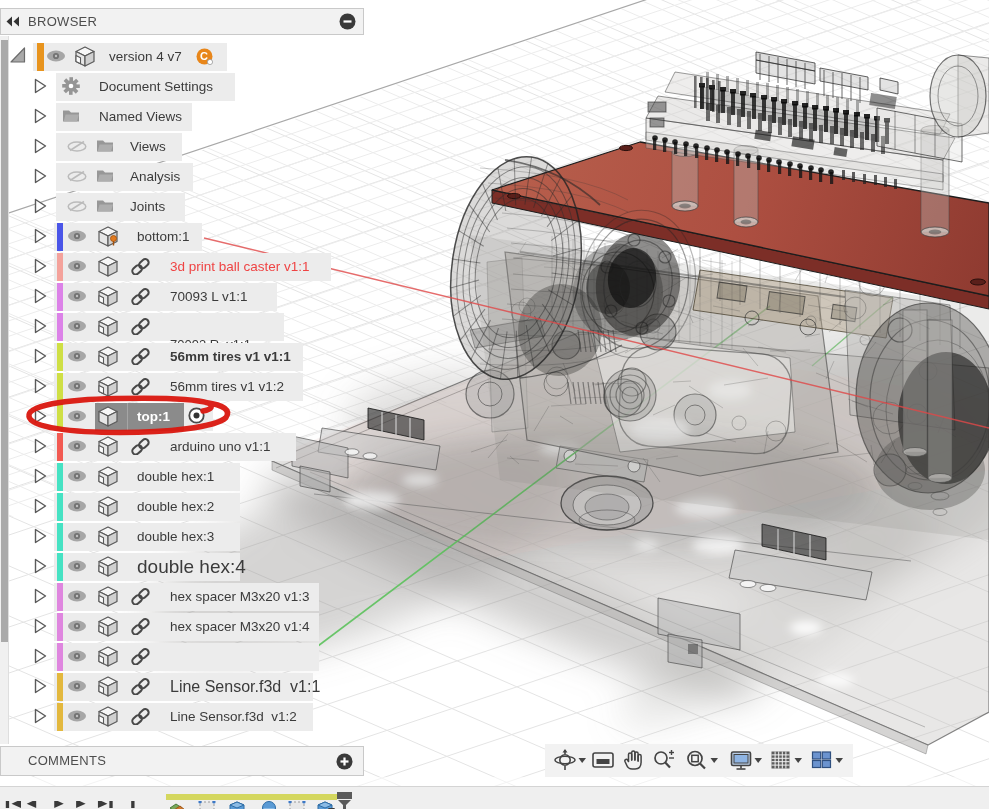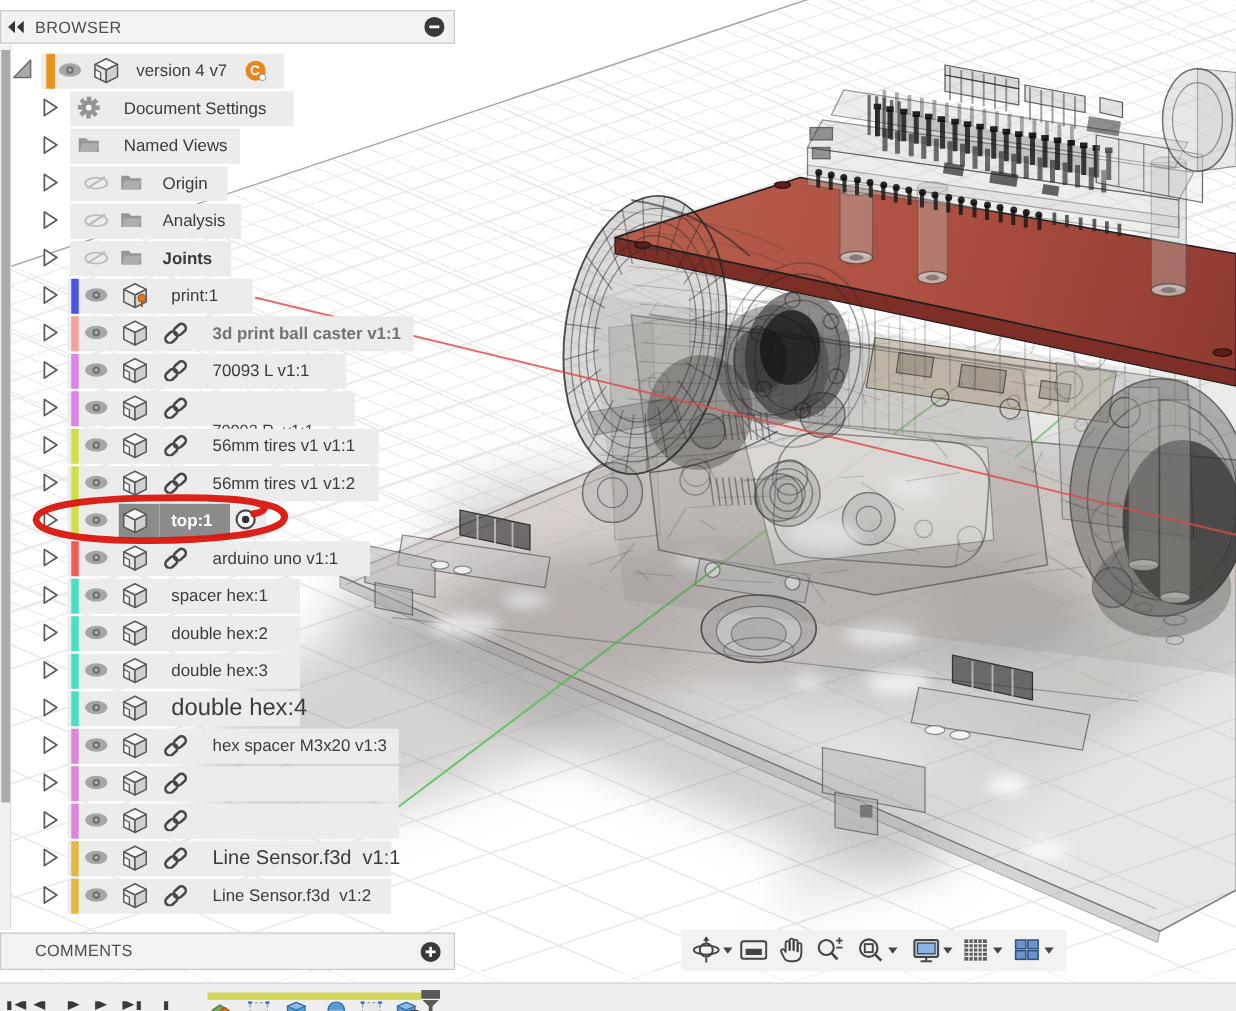--- a/index.html
+++ b/index.html
@@ -723,21 +723,21 @@
       <polygon points="1.5,1.5 1.5,14.5 11.5,8" fill="#fdfdfd" stroke="#5a5a5a" stroke-width="1.4" stroke-linejoin="round"></polygon>
     </svg>
 <svg style="position:absolute;left:67px;top:140px" width="20" height="13" viewBox="0 0 20 13">
       <ellipse cx="10" cy="6.5" rx="8.8" ry="4.4" fill="none" stroke="#bbbbbb" stroke-width="1.5"></ellipse>
       <line x1="3" y1="10.5" x2="17" y2="1.5" stroke="#bbbbbb" stroke-width="1.6"></line>
     </svg>
 <svg style="position:absolute;left:96px;top:137px" width="18" height="18" viewBox="0 0 18 18">
       <path d="M1,3.5 L7,3.5 L9,5.5 L17,5.5 L17,14.5 L1,14.5 Z" fill="#979797"></path>
       <path d="M1.6,14.5 L3.6,7.5 L17,7.5 L15,14.5 Z" fill="#aeaeae"></path>
     </svg>
-<div style="position:absolute;left:130px;top:133px;height:28px;line-height:28px;font-size:13.5px;color:#3b3b3b;font-weight:normal;white-space:nowrap">Origin</div>
+<div style="position:absolute;left:130px;top:133px;height:28px;line-height:28px;font-size:13.5px;color:#3b3b3b;font-weight:normal;white-space:nowrap">Views</div>
 <div style="position:absolute;left:56px;top:163px;width:137px;height:28px;background:#ececec"></div>
 <svg style="position:absolute;left:34px;top:168px" width="14" height="16" viewBox="0 0 14 16">
       <polygon points="1.5,1.5 1.5,14.5 11.5,8" fill="#fdfdfd" stroke="#5a5a5a" stroke-width="1.4" stroke-linejoin="round"></polygon>
     </svg>
 <svg style="position:absolute;left:67px;top:170px" width="20" height="13" viewBox="0 0 20 13">
       <ellipse cx="10" cy="6.5" rx="8.8" ry="4.4" fill="none" stroke="#bbbbbb" stroke-width="1.5"></ellipse>
       <line x1="3" y1="10.5" x2="17" y2="1.5" stroke="#bbbbbb" stroke-width="1.6"></line>
     </svg>
 <svg style="position:absolute;left:96px;top:167px" width="18" height="18" viewBox="0 0 18 18">
       <path d="M1,3.5 L7,3.5 L9,5.5 L17,5.5 L17,14.5 L1,14.5 Z" fill="#979797"></path>
@@ -749,39 +749,39 @@
       <polygon points="1.5,1.5 1.5,14.5 11.5,8" fill="#fdfdfd" stroke="#5a5a5a" stroke-width="1.4" stroke-linejoin="round"></polygon>
     </svg>
 <svg style="position:absolute;left:67px;top:200px" width="20" height="13" viewBox="0 0 20 13">
       <ellipse cx="10" cy="6.5" rx="8.8" ry="4.4" fill="none" stroke="#bbbbbb" stroke-width="1.5"></ellipse>
       <line x1="3" y1="10.5" x2="17" y2="1.5" stroke="#bbbbbb" stroke-width="1.6"></line>
     </svg>
 <svg style="position:absolute;left:96px;top:197px" width="18" height="18" viewBox="0 0 18 18">
       <path d="M1,3.5 L7,3.5 L9,5.5 L17,5.5 L17,14.5 L1,14.5 Z" fill="#979797"></path>
       <path d="M1.6,14.5 L3.6,7.5 L17,7.5 L15,14.5 Z" fill="#aeaeae"></path>
     </svg>
-<div style="position:absolute;left:130px;top:193px;height:28px;line-height:28px;font-size:13.5px;color:#3b3b3b;font-weight:bold;white-space:nowrap">Joints</div>
+<div style="position:absolute;left:130px;top:193px;height:28px;line-height:28px;font-size:13.5px;color:#3b3b3b;font-weight:normal;white-space:nowrap">Joints</div>
 <div style="position:absolute;left:54px;top:223px;width:148px;height:28px;background:#ececec"></div>
 <div style="position:absolute;left:57px;top:223px;width:6px;height:28px;background:#4a55e8"></div>
 <svg style="position:absolute;left:34px;top:228px" width="14" height="16" viewBox="0 0 14 16">
       <polygon points="1.5,1.5 1.5,14.5 11.5,8" fill="#fdfdfd" stroke="#5a5a5a" stroke-width="1.4" stroke-linejoin="round"></polygon>
     </svg>
 <svg style="position:absolute;left:67px;top:230px" width="20" height="12" viewBox="0 0 20 12">
       <ellipse cx="10" cy="6" rx="9" ry="5.4" fill="#a6a6a6"></ellipse>
       <circle cx="10" cy="6" r="3.1" fill="#737373"></circle>
       <circle cx="10" cy="6" r="1.2" fill="#bfbfbf"></circle>
     </svg>
 <svg style="position:absolute;left:97px;top:226px" width="22" height="21" viewBox="0 0 22 21">
       <polygon points="11,1 20,5.5 11,10 2,5.5" fill="#f7f7f7" stroke="#5a5a5a" stroke-width="1.2" stroke-linejoin="round"></polygon>
       <polygon points="2,5.5 11,10 11,20 2,15.5" fill="#e6e6e6" stroke="#5a5a5a" stroke-width="1.2" stroke-linejoin="round"></polygon>
       <polygon points="11,10 20,5.5 20,15.5 11,20" fill="#d0d0d0" stroke="#5a5a5a" stroke-width="1.2" stroke-linejoin="round"></polygon>
       <circle cx="16.5" cy="12.5" r="3" fill="#e07a20" stroke="#a0500d" stroke-width="0.8"></circle>
       <line x1="16.5" y1="15" x2="16.5" y2="19.5" stroke="#a0500d" stroke-width="1.4"></line>
     </svg>
-<div style="position:absolute;left:137px;top:223px;height:28px;line-height:28px;font-size:13.5px;color:#3b3b3b;font-weight:normal;white-space:nowrap">print:1</div>
+<div style="position:absolute;left:137px;top:223px;height:28px;line-height:28px;font-size:13.5px;color:#3b3b3b;font-weight:normal;white-space:nowrap">bottom:1</div>
 <div style="position:absolute;left:54px;top:253px;width:277px;height:28px;background:#ececec"></div>
 <div style="position:absolute;left:57px;top:253px;width:6px;height:28px;background:#f4a29b"></div>
 <svg style="position:absolute;left:34px;top:258px" width="14" height="16" viewBox="0 0 14 16">
       <polygon points="1.5,1.5 1.5,14.5 11.5,8" fill="#fdfdfd" stroke="#5a5a5a" stroke-width="1.4" stroke-linejoin="round"></polygon>
     </svg>
 <svg style="position:absolute;left:67px;top:260px" width="20" height="12" viewBox="0 0 20 12">
       <ellipse cx="10" cy="6" rx="9" ry="5.4" fill="#a6a6a6"></ellipse>
       <circle cx="10" cy="6" r="3.1" fill="#737373"></circle>
       <circle cx="10" cy="6" r="1.2" fill="#bfbfbf"></circle>
     </svg>
@@ -789,21 +789,21 @@
       <polygon points="11,1 20,5.5 11,10 2,5.5" fill="#f7f7f7" stroke="#5a5a5a" stroke-width="1.2" stroke-linejoin="round"></polygon>
       <polygon points="2,5.5 11,10 11,20 2,15.5" fill="#e6e6e6" stroke="#5a5a5a" stroke-width="1.2" stroke-linejoin="round"></polygon>
       <polygon points="11,10 20,5.5 20,15.5 11,20" fill="#d0d0d0" stroke="#5a5a5a" stroke-width="1.2" stroke-linejoin="round"></polygon>
     </svg>
 <svg style="position:absolute;left:131px;top:257px" width="19" height="18" viewBox="0 0 19 18">
       <g transform="rotate(-42 9.5 9.5)">
         <rect x="-0.5" y="6.3" width="10.5" height="6.8" rx="3.4" fill="none" stroke="#484848" stroke-width="2.1"></rect>
         <rect x="8.6" y="6.3" width="10.5" height="6.8" rx="3.4" fill="none" stroke="#484848" stroke-width="2.1"></rect>
       </g>
     </svg>
-<div style="position:absolute;left:170px;top:253px;height:28px;line-height:28px;font-size:13.5px;color:#737373;font-weight:bold;white-space:nowrap">3d print ball caster v1:1</div>
+<div style="position:absolute;left:170px;top:253px;height:28px;line-height:28px;font-size:13.5px;color:#ef4444;font-weight:normal;white-space:nowrap">3d print ball caster v1:1</div>
 <div style="position:absolute;left:54px;top:283px;width:223px;height:28px;background:#ececec"></div>
 <div style="position:absolute;left:57px;top:283px;width:6px;height:28px;background:#dc82e8"></div>
 <svg style="position:absolute;left:34px;top:288px" width="14" height="16" viewBox="0 0 14 16">
       <polygon points="1.5,1.5 1.5,14.5 11.5,8" fill="#fdfdfd" stroke="#5a5a5a" stroke-width="1.4" stroke-linejoin="round"></polygon>
     </svg>
 <svg style="position:absolute;left:67px;top:290px" width="20" height="12" viewBox="0 0 20 12">
       <ellipse cx="10" cy="6" rx="9" ry="5.4" fill="#a6a6a6"></ellipse>
       <circle cx="10" cy="6" r="3.1" fill="#737373"></circle>
       <circle cx="10" cy="6" r="1.2" fill="#bfbfbf"></circle>
     </svg>
@@ -858,21 +858,21 @@
       <polygon points="2,5.5 11,10 11,20 2,15.5" fill="#e6e6e6" stroke="#5a5a5a" stroke-width="1.2" stroke-linejoin="round"></polygon>
       <polygon points="11,10 20,5.5 20,15.5 11,20" fill="#d0d0d0" stroke="#5a5a5a" stroke-width="1.2" stroke-linejoin="round"></polygon>
       <polygon points="2,9.5 6.5,11.8 6.5,17.8 2,15.5" fill="#fcfcfc" stroke="#5a5a5a" stroke-width="1.1" stroke-linejoin="round"></polygon>
     </svg>
 <svg style="position:absolute;left:131px;top:347px" width="19" height="18" viewBox="0 0 19 18">
       <g transform="rotate(-42 9.5 9.5)">
         <rect x="-0.5" y="6.3" width="10.5" height="6.8" rx="3.4" fill="none" stroke="#484848" stroke-width="2.1"></rect>
         <rect x="8.6" y="6.3" width="10.5" height="6.8" rx="3.4" fill="none" stroke="#484848" stroke-width="2.1"></rect>
       </g>
     </svg>
-<div style="position:absolute;left:170px;top:343px;height:28px;line-height:28px;font-size:13.5px;color:#3b3b3b;font-weight:normal;white-space:nowrap">56mm tires v1 v1:1</div>
+<div style="position:absolute;left:170px;top:343px;height:28px;line-height:28px;font-size:13.5px;color:#3b3b3b;font-weight:bold;white-space:nowrap">56mm tires v1 v1:1</div>
 <div style="position:absolute;left:54px;top:373px;width:249px;height:28px;background:#ececec"></div>
 <div style="position:absolute;left:57px;top:373px;width:6px;height:28px;background:#cfdf45"></div>
 <svg style="position:absolute;left:34px;top:378px" width="14" height="16" viewBox="0 0 14 16">
       <polygon points="1.5,1.5 1.5,14.5 11.5,8" fill="#fdfdfd" stroke="#5a5a5a" stroke-width="1.4" stroke-linejoin="round"></polygon>
     </svg>
 <svg style="position:absolute;left:67px;top:380px" width="20" height="12" viewBox="0 0 20 12">
       <ellipse cx="10" cy="6" rx="9" ry="5.4" fill="#a6a6a6"></ellipse>
       <circle cx="10" cy="6" r="3.1" fill="#737373"></circle>
       <circle cx="10" cy="6" r="1.2" fill="#bfbfbf"></circle>
     </svg>
@@ -943,21 +943,21 @@
       <ellipse cx="10" cy="6" rx="9" ry="5.4" fill="#a6a6a6"></ellipse>
       <circle cx="10" cy="6" r="3.1" fill="#737373"></circle>
       <circle cx="10" cy="6" r="1.2" fill="#bfbfbf"></circle>
     </svg>
 <svg style="position:absolute;left:97px;top:466px" width="22" height="21" viewBox="0 0 22 21">
       <polygon points="11,1 20,5.5 11,10 2,5.5" fill="#f7f7f7" stroke="#5a5a5a" stroke-width="1.2" stroke-linejoin="round"></polygon>
       <polygon points="2,5.5 11,10 11,20 2,15.5" fill="#e6e6e6" stroke="#5a5a5a" stroke-width="1.2" stroke-linejoin="round"></polygon>
       <polygon points="11,10 20,5.5 20,15.5 11,20" fill="#d0d0d0" stroke="#5a5a5a" stroke-width="1.2" stroke-linejoin="round"></polygon>
       <polygon points="2,9.5 6.5,11.8 6.5,17.8 2,15.5" fill="#fcfcfc" stroke="#5a5a5a" stroke-width="1.1" stroke-linejoin="round"></polygon>
     </svg>
-<div style="position:absolute;left:137px;top:463px;height:28px;line-height:28px;font-size:13.5px;color:#3b3b3b;font-weight:normal;white-space:nowrap">spacer hex:1</div>
+<div style="position:absolute;left:137px;top:463px;height:28px;line-height:28px;font-size:13.5px;color:#3b3b3b;font-weight:normal;white-space:nowrap">double hex:1</div>
 <div style="position:absolute;left:54px;top:493px;width:186px;height:28px;background:#ececec"></div>
 <div style="position:absolute;left:57px;top:493px;width:6px;height:28px;background:#46e2c3"></div>
 <svg style="position:absolute;left:34px;top:498px" width="14" height="16" viewBox="0 0 14 16">
       <polygon points="1.5,1.5 1.5,14.5 11.5,8" fill="#fdfdfd" stroke="#5a5a5a" stroke-width="1.4" stroke-linejoin="round"></polygon>
     </svg>
 <svg style="position:absolute;left:67px;top:500px" width="20" height="12" viewBox="0 0 20 12">
       <ellipse cx="10" cy="6" rx="9" ry="5.4" fill="#a6a6a6"></ellipse>
       <circle cx="10" cy="6" r="3.1" fill="#737373"></circle>
       <circle cx="10" cy="6" r="1.2" fill="#bfbfbf"></circle>
     </svg>
@@ -1040,20 +1040,21 @@
       <polygon points="2,5.5 11,10 11,20 2,15.5" fill="#e6e6e6" stroke="#5a5a5a" stroke-width="1.2" stroke-linejoin="round"></polygon>
       <polygon points="11,10 20,5.5 20,15.5 11,20" fill="#d0d0d0" stroke="#5a5a5a" stroke-width="1.2" stroke-linejoin="round"></polygon>
       <polygon points="2,9.5 6.5,11.8 6.5,17.8 2,15.5" fill="#fcfcfc" stroke="#5a5a5a" stroke-width="1.1" stroke-linejoin="round"></polygon>
     </svg>
 <svg style="position:absolute;left:131px;top:617px" width="19" height="18" viewBox="0 0 19 18">
       <g transform="rotate(-42 9.5 9.5)">
         <rect x="-0.5" y="6.3" width="10.5" height="6.8" rx="3.4" fill="none" stroke="#484848" stroke-width="2.1"></rect>
         <rect x="8.6" y="6.3" width="10.5" height="6.8" rx="3.4" fill="none" stroke="#484848" stroke-width="2.1"></rect>
       </g>
     </svg>
+<div style="position:absolute;left:170px;top:613px;height:28px;line-height:28px;font-size:13.5px;color:#3b3b3b;font-weight:normal;white-space:nowrap">hex spacer M3x20 v1:4</div>
 <div style="position:absolute;left:54px;top:643px;width:265px;height:28px;background:#ececec"></div>
 <div style="position:absolute;left:57px;top:643px;width:6px;height:28px;background:#df86df"></div>
 <svg style="position:absolute;left:34px;top:648px" width="14" height="16" viewBox="0 0 14 16">
       <polygon points="1.5,1.5 1.5,14.5 11.5,8" fill="#fdfdfd" stroke="#5a5a5a" stroke-width="1.4" stroke-linejoin="round"></polygon>
     </svg>
 <svg style="position:absolute;left:67px;top:650px" width="20" height="12" viewBox="0 0 20 12">
       <ellipse cx="10" cy="6" rx="9" ry="5.4" fill="#a6a6a6"></ellipse>
       <circle cx="10" cy="6" r="3.1" fill="#737373"></circle>
       <circle cx="10" cy="6" r="1.2" fill="#bfbfbf"></circle>
     </svg>

